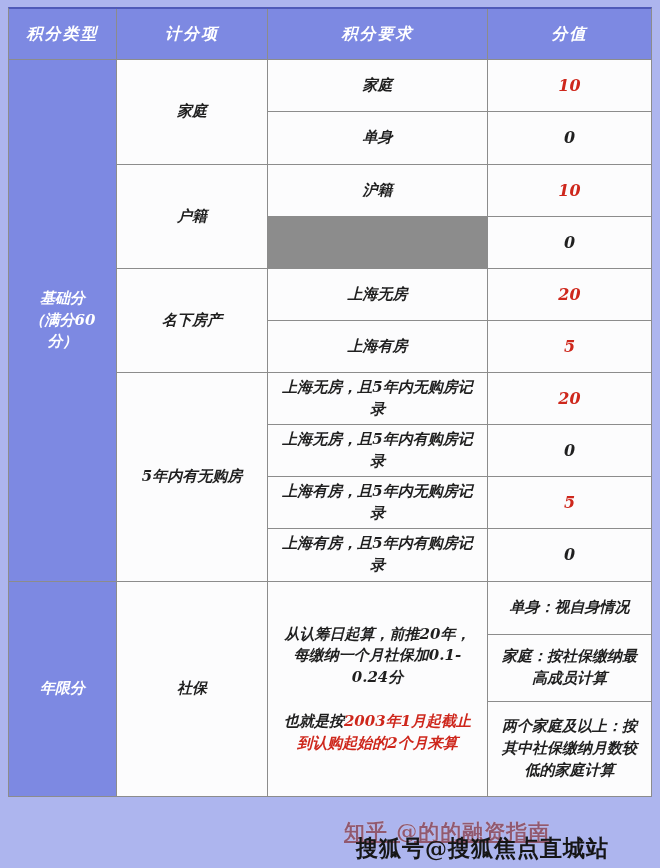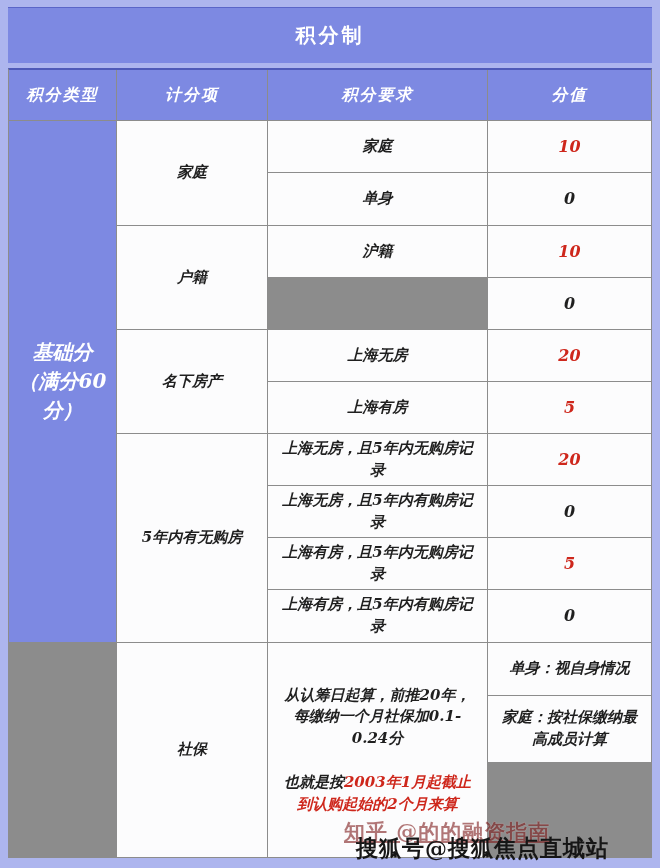--- a/index.html
+++ b/index.html
@@ -32,21 +32,21 @@
     border-top:2px solid #4f5ab8;
     font-style:italic;
   }
   .cell{
     display:flex;align-items:center;justify-content:center;
     text-align:center;line-height:1.45;
     padding:2px 8px;box-sizing:border-box;
   }
   .peri{
     background:#7d89e2;color:#ffffff;
-    font-weight:700;font-size:20px;
+    font-weight:700;font-size:15px;
   }
   .white{
     background:#fcfcfd;color:#1f1f1f;
     font-weight:700;font-size:15px;
   }
   .hdr{font-size:16px;letter-spacing:2px;}
   .val{font-size:16px;font-weight:700;}
   .red{color:#ce271c;}
   .desc-cell{flex-direction:column;justify-content:center;padding:6px 14px;align-items:center;}
   .desc-cell p{margin:0;}
@@ -66,39 +66,37 @@
     left:356px;top:834px;font-size:22px;letter-spacing:1px;
     color:#161616;
     transform:scaleY(1.05);
   }
 </style>
 </head>
 <body>
 
 <div class="frame">
 
-  <div class="title-bar">
-    <span>积分制</span>
-  </div>
 
   <div class="grid">
 
     <div class="cell peri hdr" style="grid-column:1;grid-row:1">积分类型</div>
     <div class="cell peri hdr" style="grid-column:2;grid-row:1">计分项</div>
     <div class="cell peri hdr" style="grid-column:3;grid-row:1">积分要求</div>
     <div class="cell peri hdr" style="grid-column:4;grid-row:1">
         <span>分值</span>
       </div>
 
     <div class="cell peri" style="grid-column:1;grid-row:2 / span 10">
       <div>
         <span class="catline">基础分</span>
         <span class="catline">（满分60分）</span>
       </div>
     </div>
+    <div class="cell peri" style="grid-column:1;grid-row:12 / span 3">年限分</div>
 
     <div class="cell white" style="grid-column:2;grid-row:2 / span 2">家庭</div>
     <div class="cell white" style="grid-column:2;grid-row:4 / span 2">户籍</div>
     <div class="cell white" style="grid-column:2;grid-row:6 / span 2">名下房产</div>
     <div class="cell white" style="grid-column:2;grid-row:8 / span 4">5年内有无购房</div>
     <div class="cell white" style="grid-column:2;grid-row:12 / span 3">社保</div>
 
     <div class="cell white" style="grid-column:3;grid-row:2">家庭</div>
     <div class="cell white" style="grid-column:3;grid-row:3">单身</div>
     <div class="cell white" style="grid-column:3;grid-row:4">沪籍</div>
@@ -120,19 +118,20 @@
     <div class="cell white val" style="grid-column:4;grid-row:5">0</div>
     <div class="cell white val red" style="grid-column:4;grid-row:6">20</div>
     <div class="cell white val red" style="grid-column:4;grid-row:7">5</div>
     <div class="cell white val red" style="grid-column:4;grid-row:8">20</div>
     <div class="cell white val" style="grid-column:4;grid-row:9">0</div>
     <div class="cell white val red" style="grid-column:4;grid-row:10">5</div>
     <div class="cell white val" style="grid-column:4;grid-row:11">0</div>
 
     <div class="cell white" style="grid-column:4;grid-row:12">单身：视自身情况</div>
     <div class="cell white" style="grid-column:4;grid-row:13">家庭：按社保缴纳最高成员计算</div>
+    <div class="cell white" style="grid-column:4;grid-row:14">两个家庭及以上：按其中社保缴纳月数较低的家庭计算</div>
 
   </div>
 
   <div class="wm wm-zhihu">知乎 @的的融资指南</div>
   <div class="wm wm-sohu">搜狐号@搜狐焦点直城站</div>
 
 </div>
 
 </body></html>

